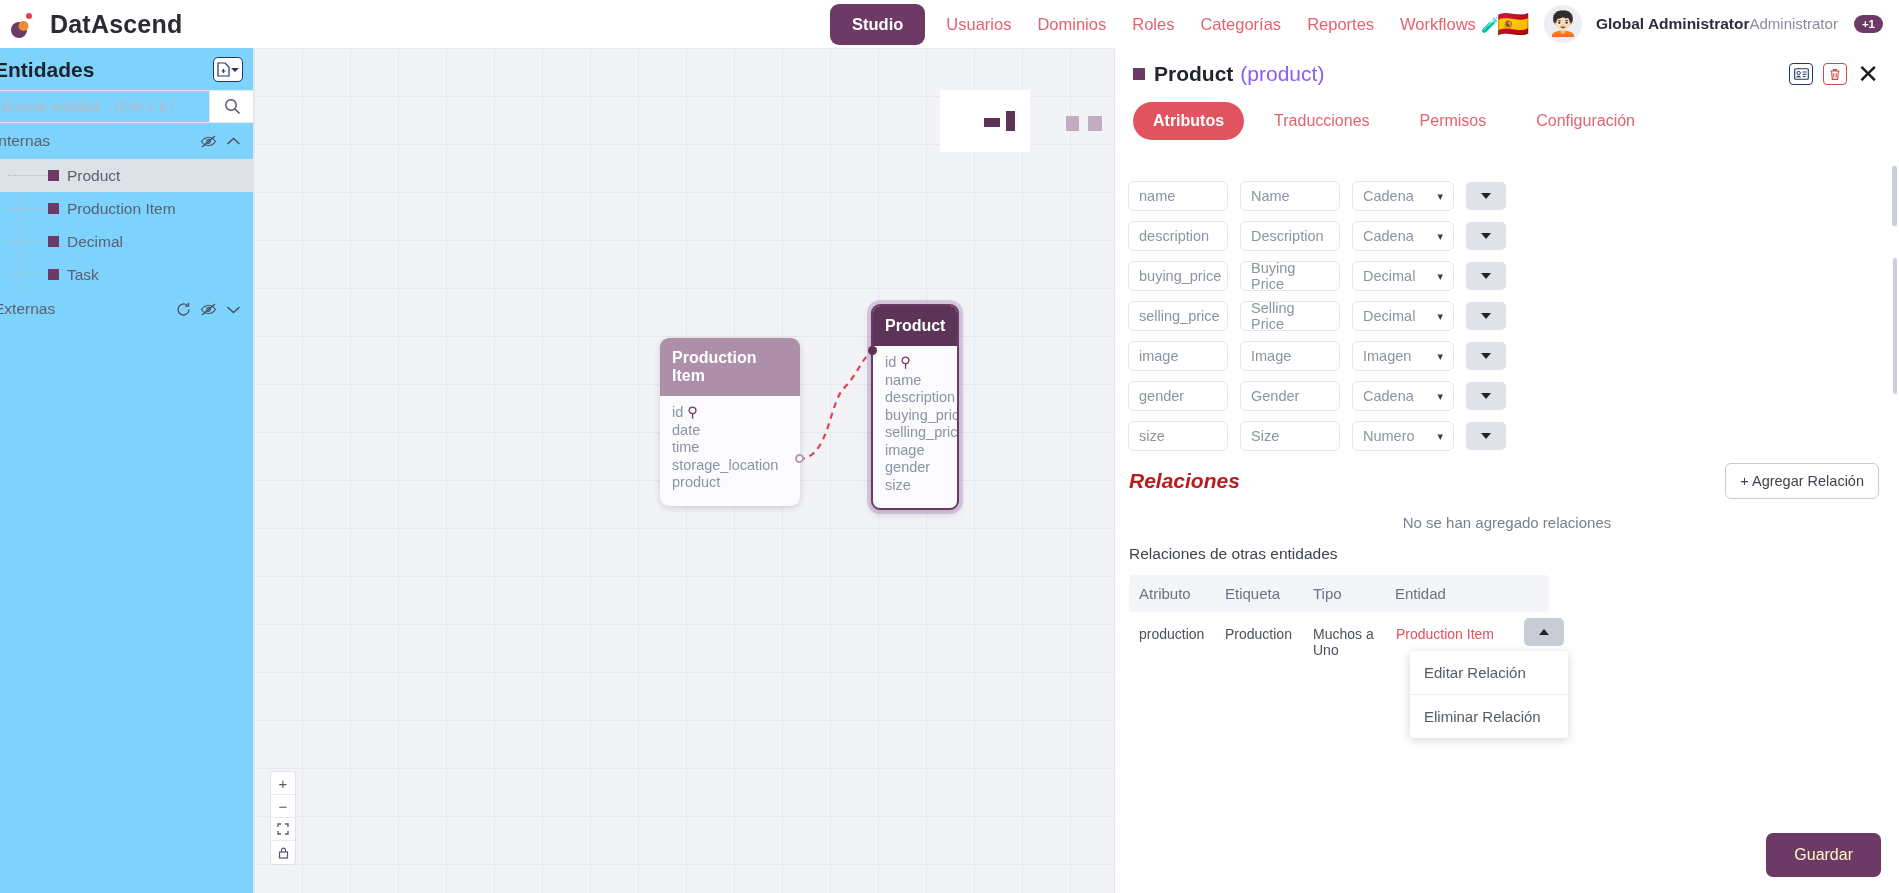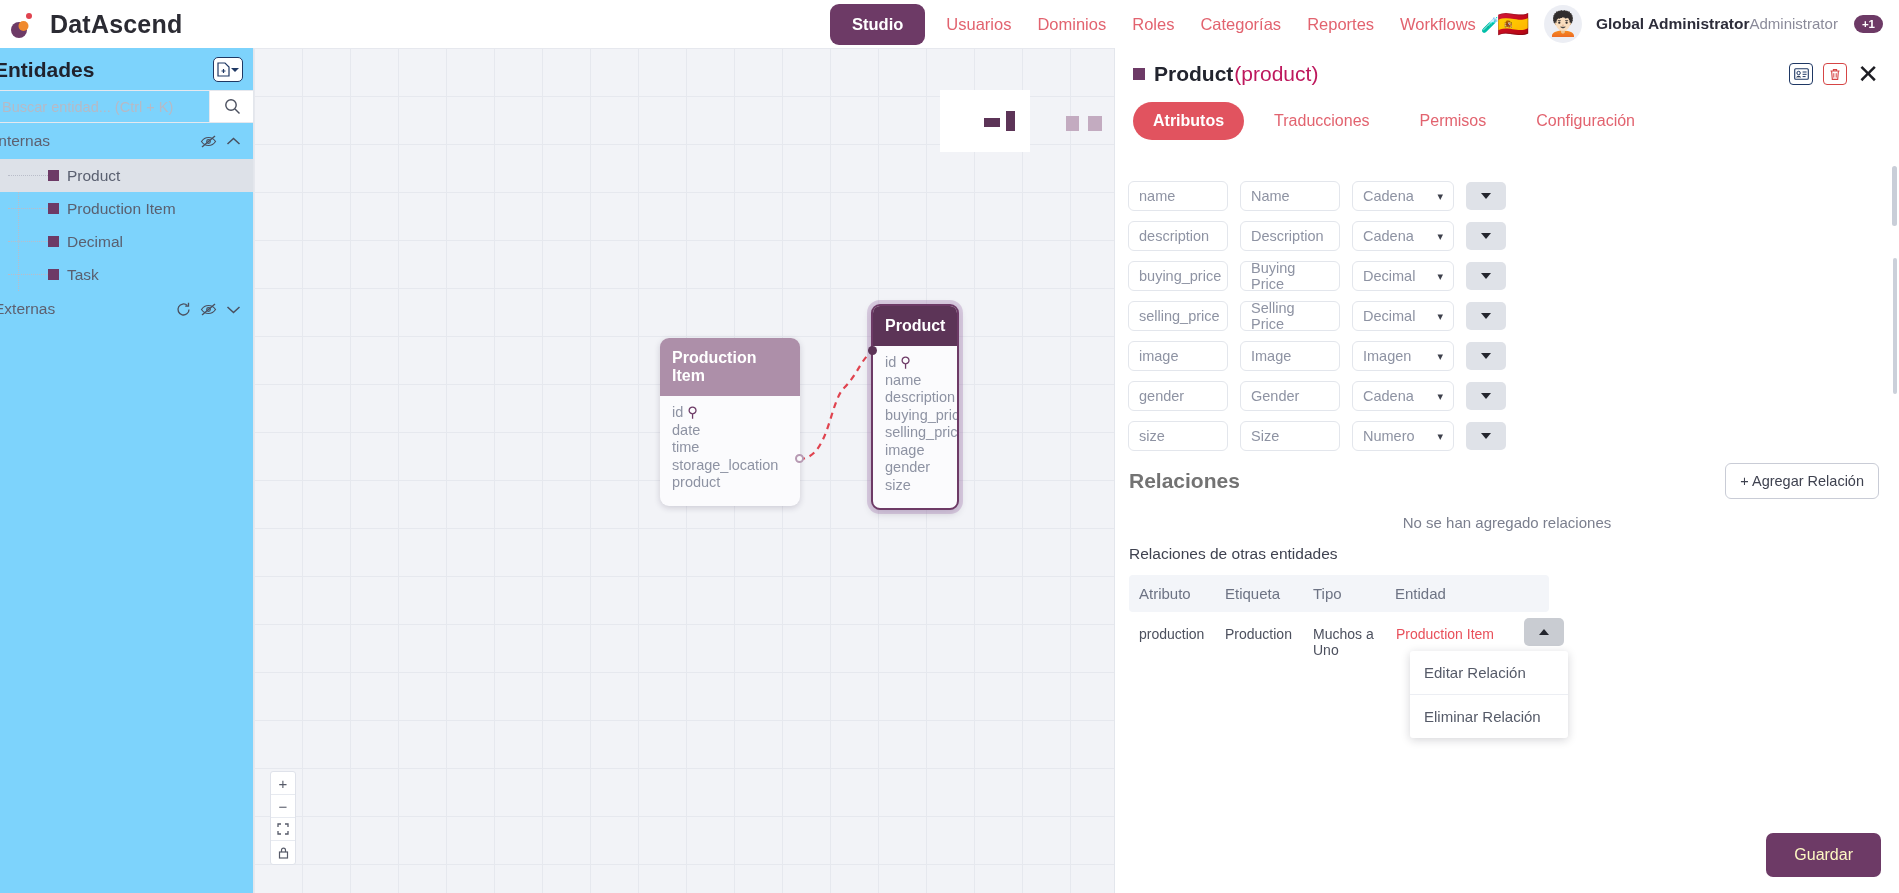--- a/index.html
+++ b/index.html
@@ -135,21 +135,21 @@
   .zoomctl div:last-child { border-bottom: none; }
 
   
   .panel {
     position: absolute; left: 1114px; top: 48px; width: 785px; height: 845px;
     background: #fff; border-left: 1px solid #e3e6ec; overflow: hidden;
   }
   .panel-hd { display: flex; align-items: center; padding: 14px 20px 4px 18px; }
   .panel-sq { width: 12px; height: 12px; background: #6d3a66; margin-right: 9px; }
   .panel-title { font-size: 21px; font-weight: 700; color: #22242e; }
-  .panel-title .sub { color: #be185d; font-weight: 400; margin-left: 1px; }
+  .panel-title .sub { color: #8b5cf6; font-weight: 400; margin-left: 7px; }
   .panel-hd-icons { margin-left: auto; display: flex; align-items: center; gap: 10px; }
   .hd-ic-btn {
     width: 24px; height: 22px; border-radius: 4px; display: flex;
     align-items: center; justify-content: center; cursor: pointer; background: #fff;
   }
   .hd-ic-btn.blue { border: 1px solid #1f3864; }
   .hd-ic-btn.red { border: 1px solid #d64545; }
   .hd-close { font-size: 26px; color: #1c1c22; cursor: pointer; line-height: .8; font-weight: 300;}
 
   .tabs { display: flex; align-items: center; gap: 10px; padding: 12px 18px 0 18px; }
@@ -175,21 +175,21 @@
   .caret-dn { width: 0; height: 0; border-left: 5px solid transparent; border-right: 5px solid transparent;
               border-top: 6px solid #23252d; }
   .caret-up { width: 0; height: 0; border-left: 5px solid transparent; border-right: 5px solid transparent;
               border-bottom: 6px solid #23252d; }
   .vscroll { position: absolute; right: 2px; width: 4px; background: #cbd0da; border-radius: 3px; }
 
   .rel-head {
     position: absolute; left: 0; top: 415px; width: 784px;
     display: flex; align-items: center; padding: 0 20px 0 14px;
   }
-  .rel-title { font-size: 21px; font-weight: 600; color: #737373; }
+  .rel-title { font-size: 21px; font-weight: 600; color: #b91c1c; font-style: italic; }
   .rel-addbtn {
     margin-left: auto; border: 1px solid #c9ccd6; border-radius: 6px;
     padding: 9px 14px; font-size: 14.5px; color: #3f4250; background: #fff; cursor: pointer;
   }
   .rel-empty {
     position: absolute; left: 0; top: 466px; width: 784px; text-align: center;
     font-size: 15px; color: #7b7f8e;
   }
   .rel-sub {
     position: absolute; left: 14px; top: 497px; font-size: 15.5px; color: #3f4250;

